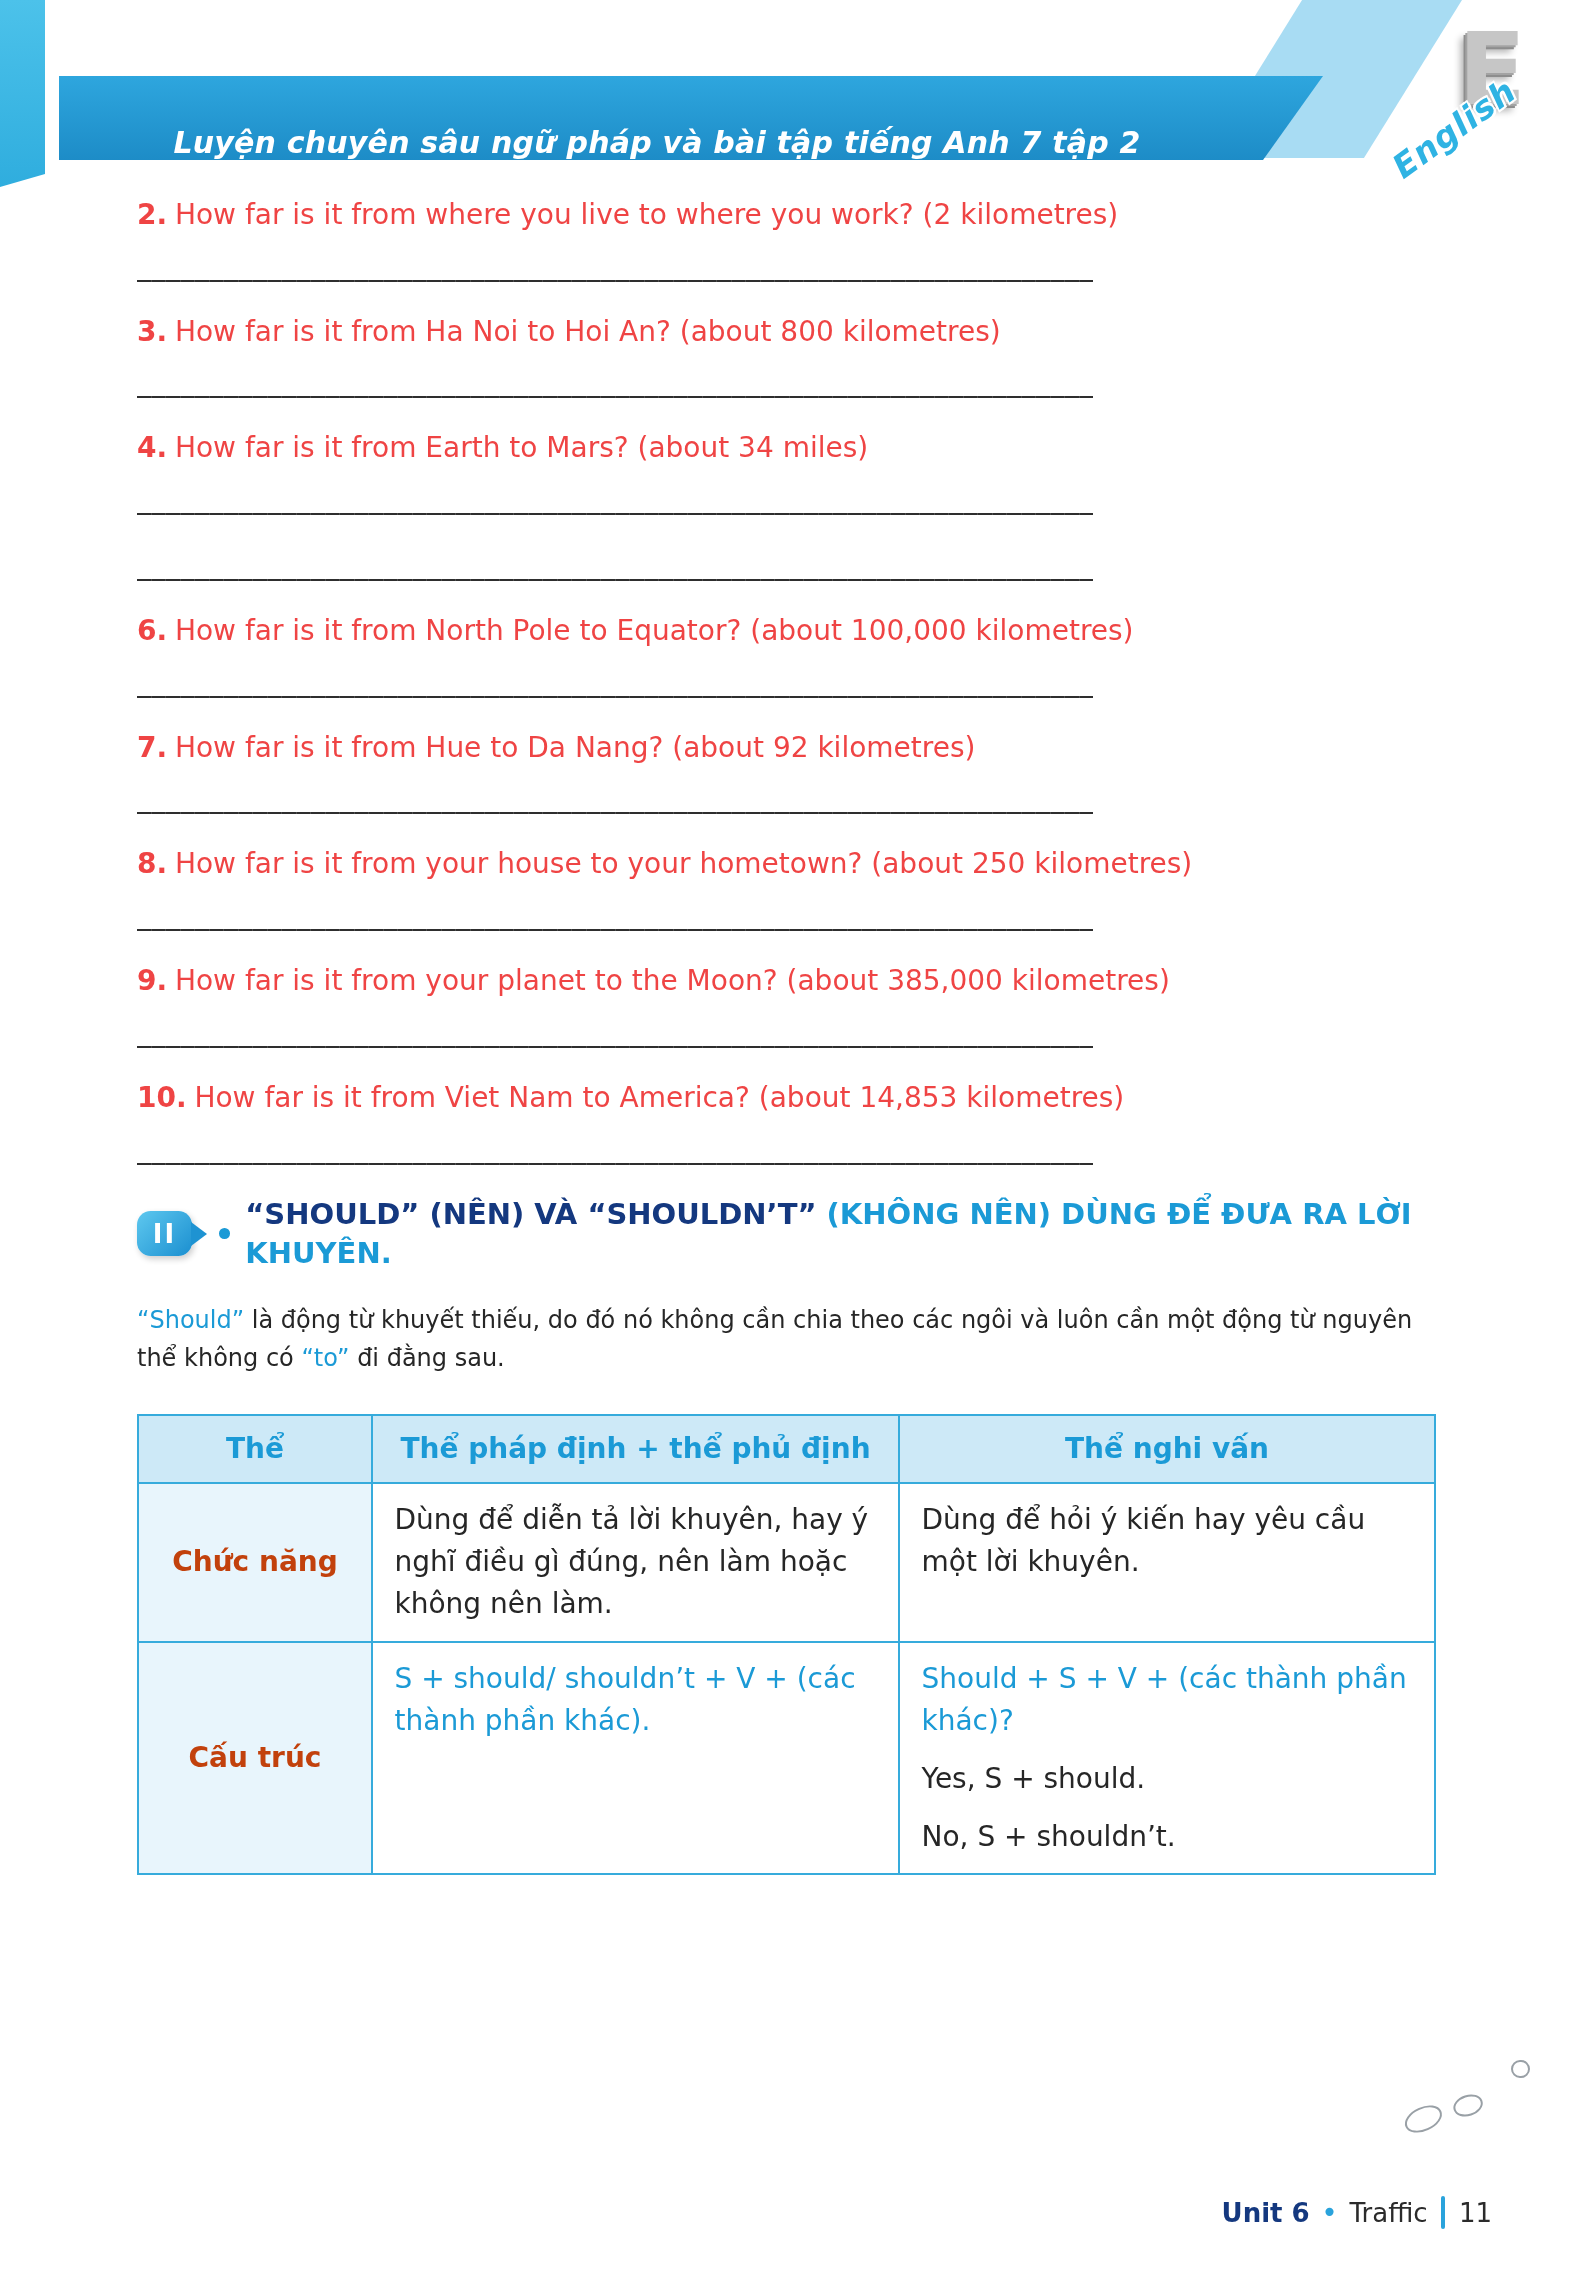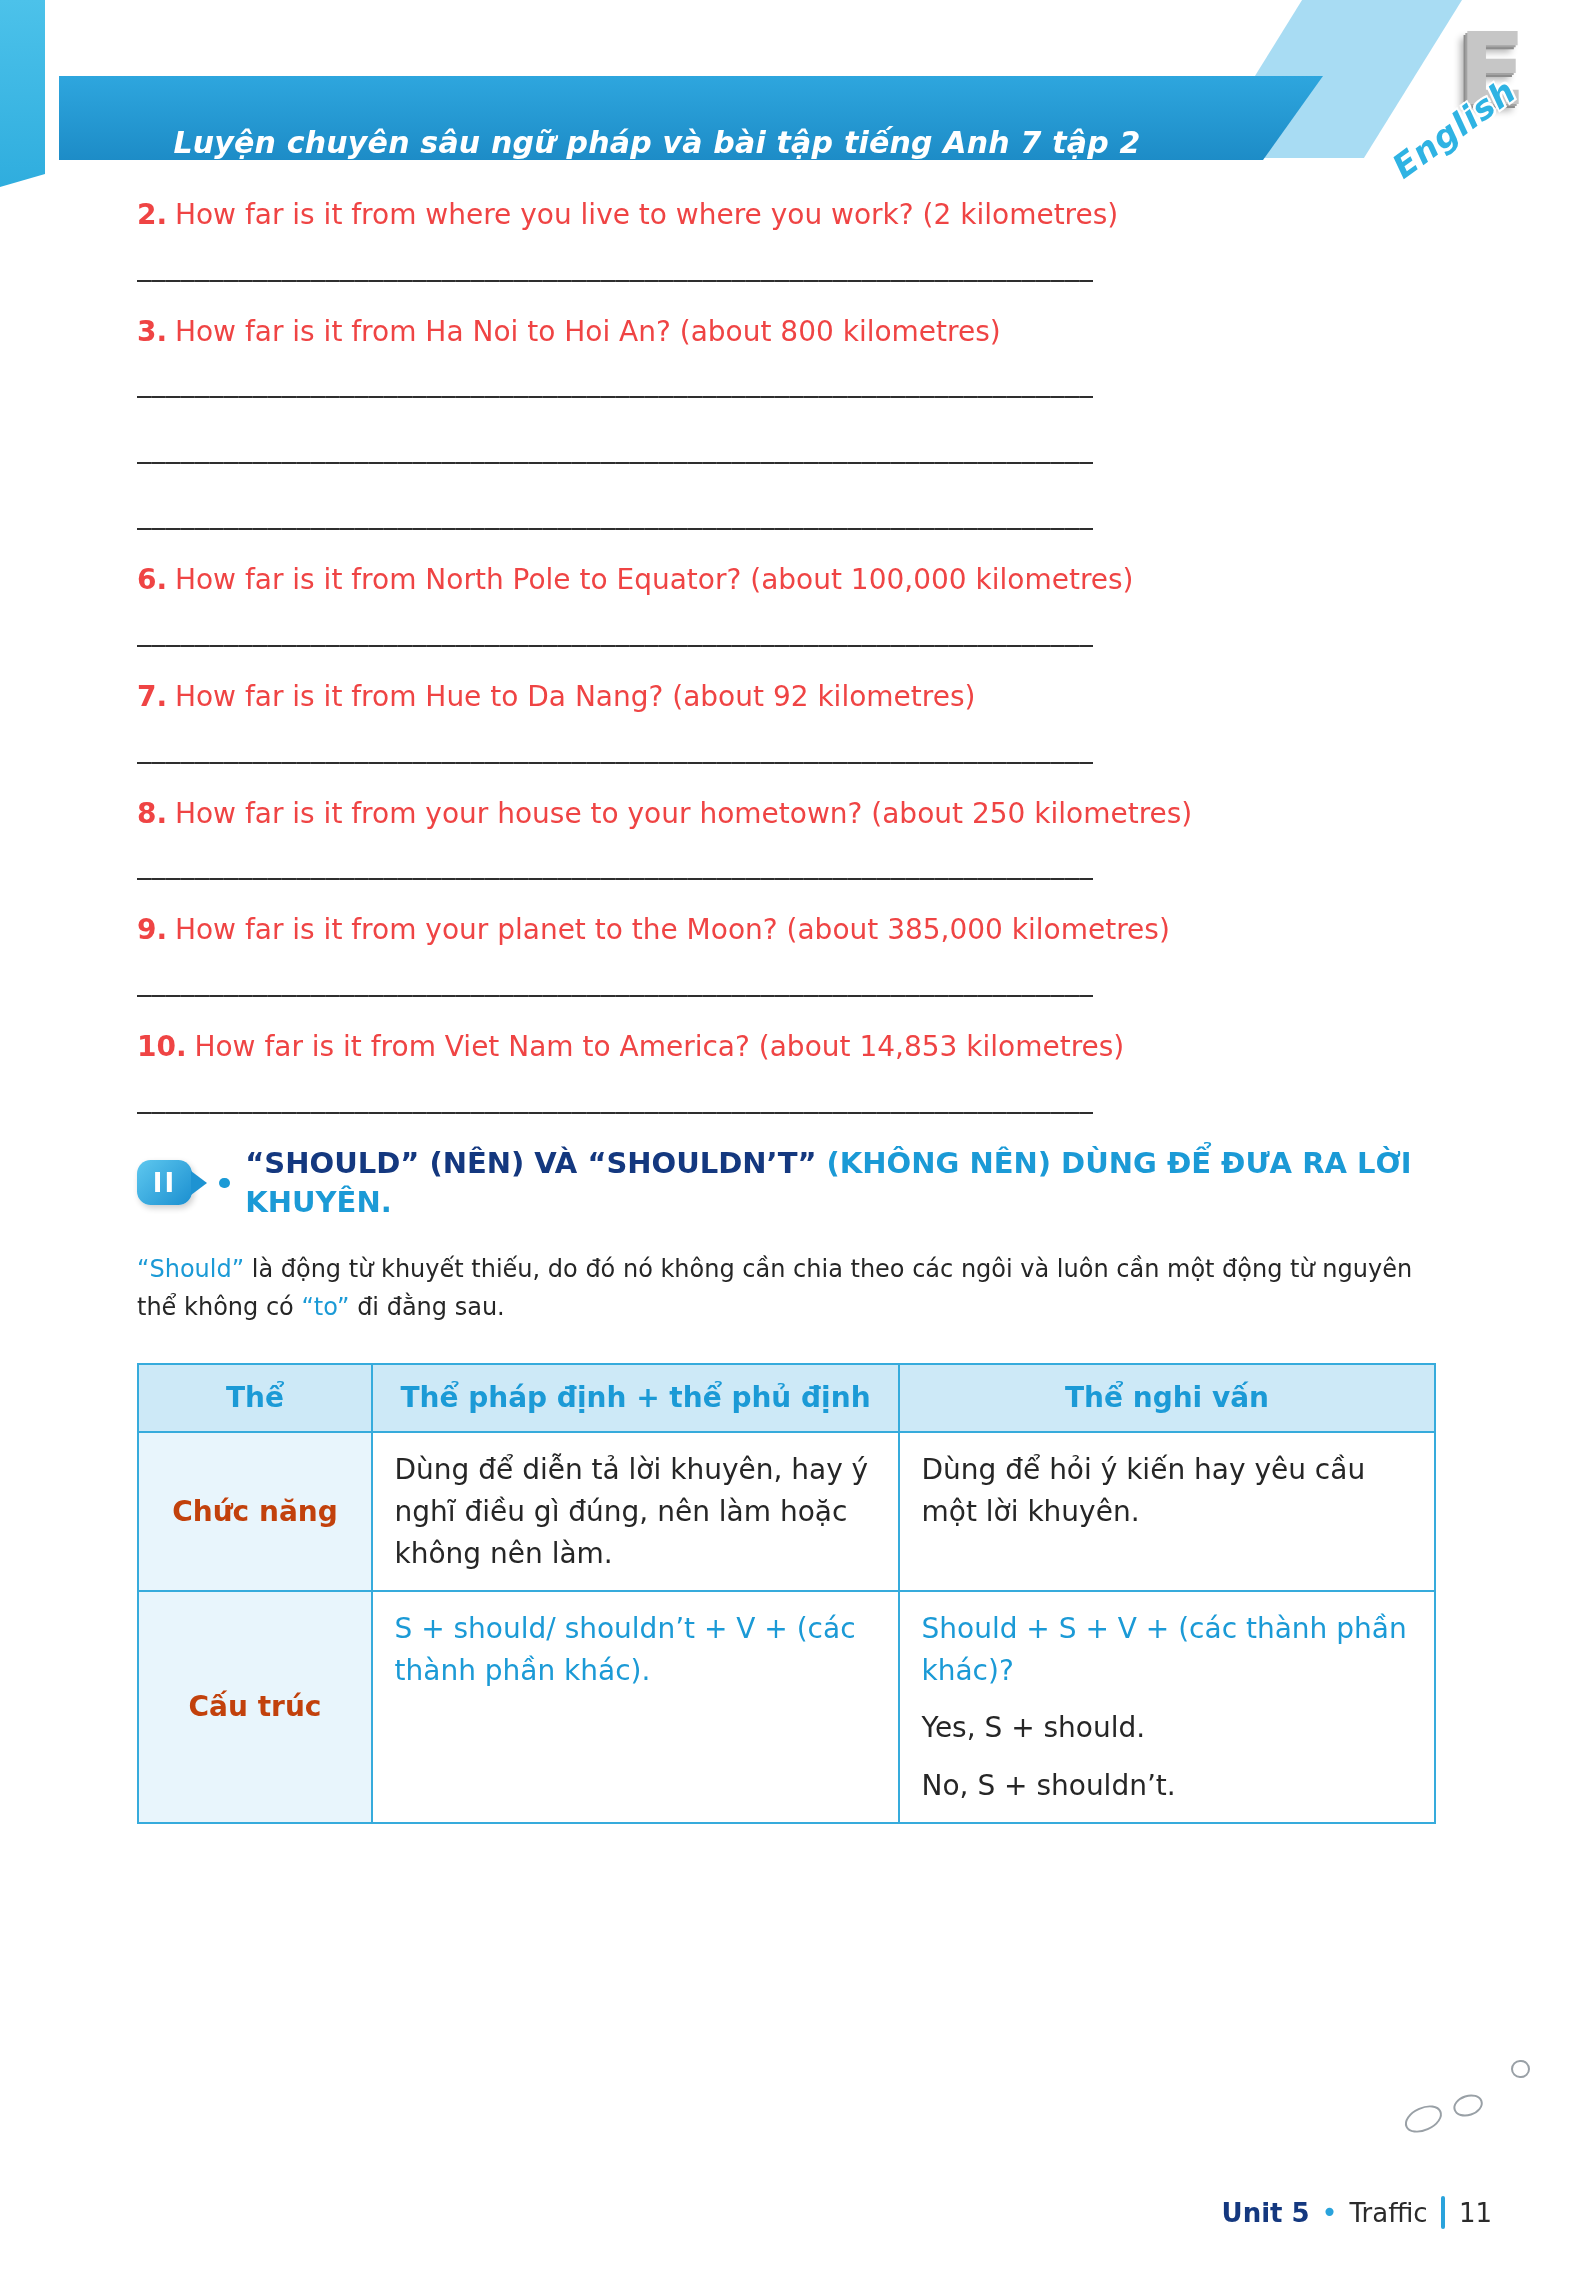--- a/index.html
+++ b/index.html
@@ -151,20 +151,23 @@
     </div>
 
     <div>
       <p class="q-line">
         <span class="q-num">3.</span><span>How far is it from Ha Noi to Hoi An? (about 800 kilometres)</span>
       </p>
       <div class="blank-line">______________________________________________________________________</div>
     </div>
 
     <div>
+      <p class="q-line">
+        <span class="q-num">4.</span><span>How far is it from Earth to Mars? (about 34 miles)</span>
+      </p>
       <div class="blank-line">______________________________________________________________________</div>
     </div>
 
     <div>
       <div class="blank-line">______________________________________________________________________</div>
     </div>
 
     <div>
       <p class="q-line">
         <span class="q-num">6.</span><span>How far is it from North Pole to Equator? (about 100,000 kilometres)</span>
@@ -248,19 +251,19 @@
 
 </div>
 
 <div class="pebbles">
   <span class="pebble pebble-1"></span>
   <span class="pebble pebble-2"></span>
   <span class="pebble pebble-3"></span>
 </div>
 
 <div class="footer">
-  <span class="footer-unit">Unit 5</span>
+  <span class="footer-unit">Unit 6</span>
   <span class="footer-bullet">•</span>
   <span class="footer-topic">Traffic</span>
   <span class="footer-divider"></span>
   <span class="footer-page">11</span>
 </div>
 
 
 </body></html>

